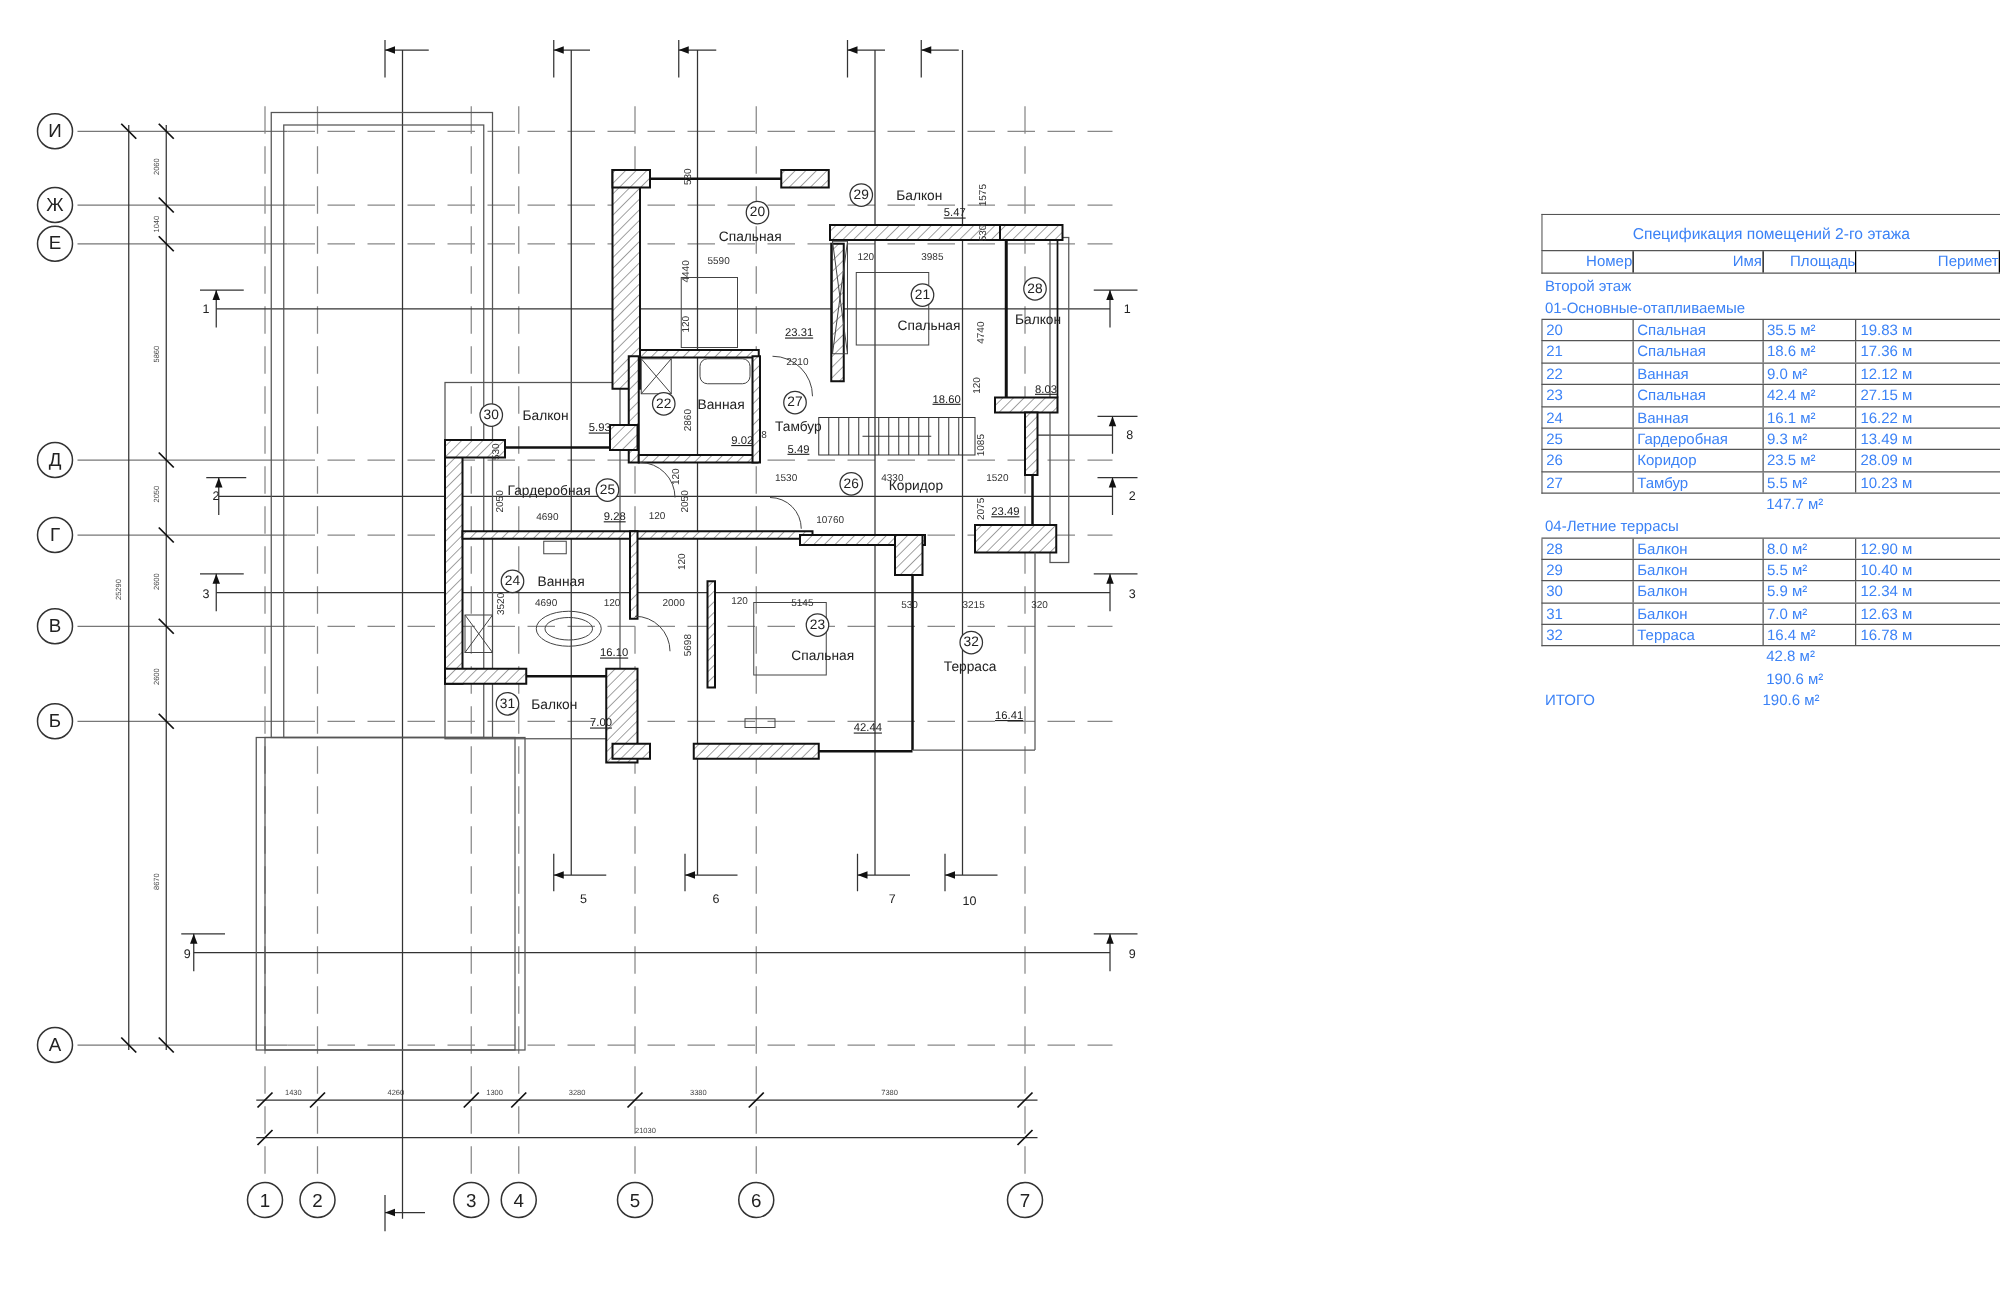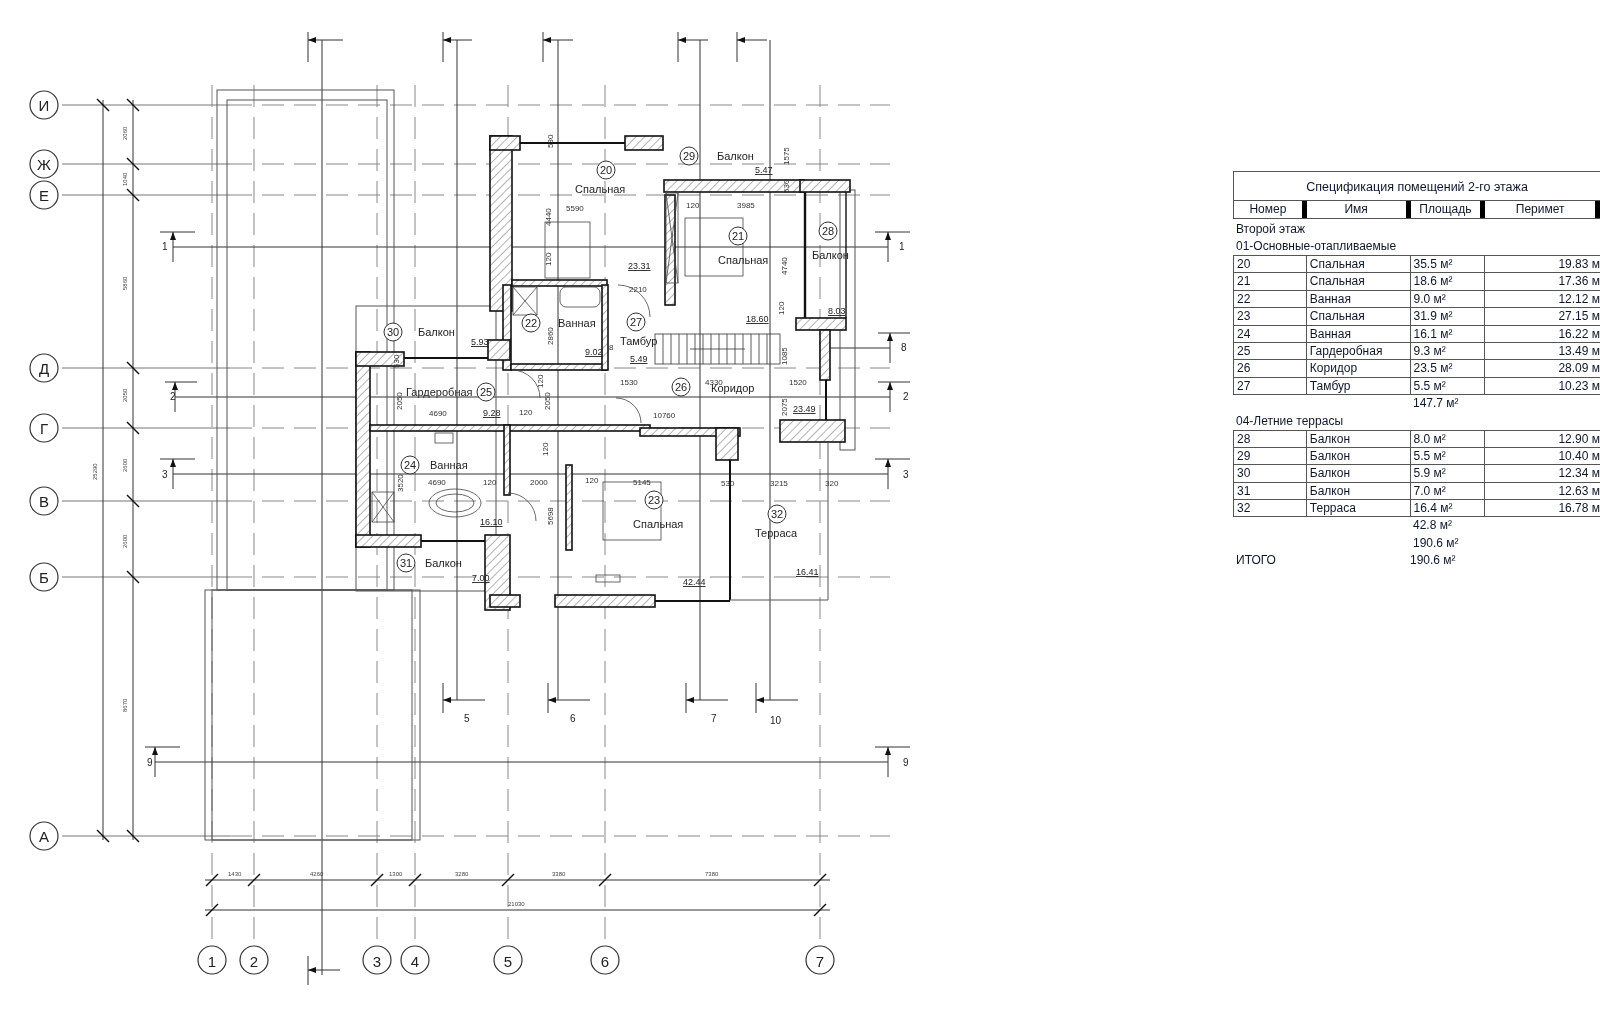--- a/index.html
+++ b/index.html
@@ -13,31 +13,31 @@
   .thin{stroke:#333;stroke-width:1;fill:none;}
   .dim{font-size:8px;fill:#333;}
   .dim-sm{font-size:6px;fill:#444;}
   .room-name{font-size:11px;fill:#222;}
   .room-num circle{fill:#fff;stroke:#333;stroke-width:1;}
   .room-num text{font-size:11px;fill:#222;text-anchor:middle;dominant-baseline:central;}
   .area{font-size:9px;fill:#222;text-decoration:underline;}
   .sect text{font-size:10px;fill:#222;}
 
   
-  #spec{position:absolute;left:1233px;top:171px;width:367px;font-size:12px;color:#0f172a;overflow:hidden;}
+  #spec{position:absolute;left:1233px;top:171px;width:367px;font-size:12px;color:#3b82f6;overflow:hidden;}
   .spec-title{width:367px;height:30px;border:1px solid #555;border-right:none;text-align:center;line-height:30px;font-size:12.5px;box-sizing:border-box;}
   .spec-head{display:flex;height:18px;border:1px solid #555;border-top:none;border-right:none;box-sizing:border-box;}
-  .spec-head div{border-right:5px solid #000000;text-align:center;line-height:17px;box-sizing:border-box;white-space:nowrap;overflow:hidden;}
+  .spec-head div{border-right:1px solid #000000;text-align:right;line-height:17px;box-sizing:border-box;white-space:nowrap;overflow:hidden;}
   .c1{width:73px;}.c2{width:104px;}.c3{width:75px;}.c4{width:115px;}
   .grp{margin-top:2px;line-height:17px;padding-left:3px;}
   .grp2{line-height:17px;padding-left:3px;}
   .row{display:flex;height:17.4px;border-left:1px solid #555;border-bottom:1px solid #555;box-sizing:border-box;}
   .rows{border-top:1px solid #555;}
   .row div{border-right:1px solid #555;line-height:16px;padding-left:3px;box-sizing:border-box;white-space:nowrap;overflow:hidden;}
-  .row div:last-child{border-right:none;text-align:right;}
+  .row div:last-child{border-right:none;}
   .sum{height:17.4px;line-height:17px;padding-left:180px;}
   .total{display:flex;height:17px;line-height:17px;}
   .total .lbl{width:177px;padding-left:3px;box-sizing:border-box;}
 </style>
 </head>
 <body>
 
 <svg id="plan" viewBox="0 0 1600 1034" xmlns="http://www.w3.org/2000/svg">
   <defs>
     <pattern id="hatch" width="6" height="6" patternUnits="userSpaceOnUse" patternTransform="rotate(45)">
@@ -536,21 +536,21 @@
       </div>
     <div class="row">
         <div class="c1">22</div>
         <div class="c2">Ванная</div>
         <div class="c3">9.0 м²</div>
         <div class="c4">12.12 м</div>
       </div>
     <div class="row">
         <div class="c1">23</div>
         <div class="c2">Спальная</div>
-        <div class="c3">31.9 м²</div>
+        <div class="c3">42.4 м²</div>
         <div class="c4">27.15 м</div>
       </div>
     <div class="row">
         <div class="c1">24</div>
         <div class="c2">Ванная</div>
         <div class="c3">16.1 м²</div>
         <div class="c4">16.22 м</div>
       </div>
     <div class="row">
         <div class="c1">25</div>

